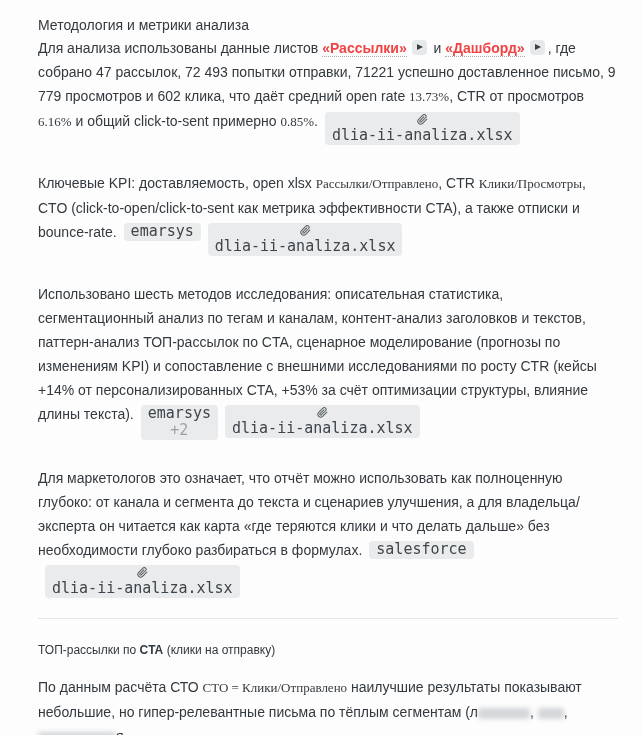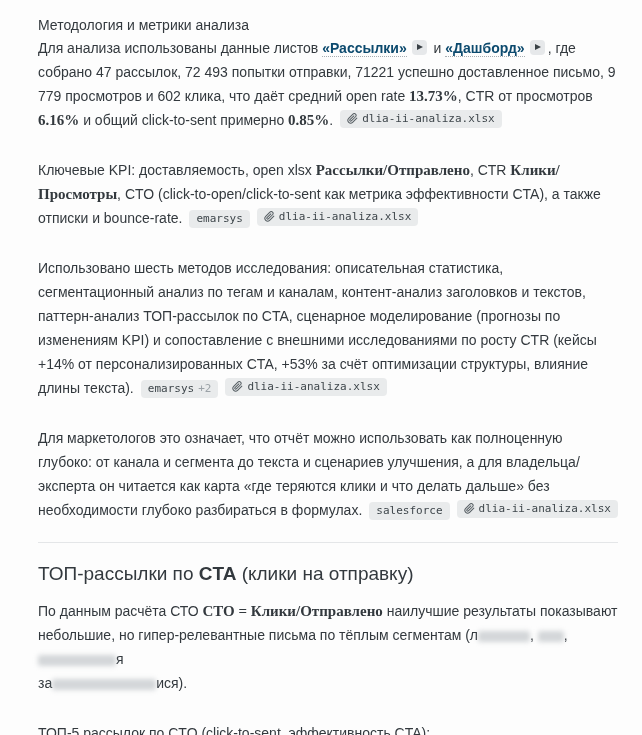--- a/index.html
+++ b/index.html
@@ -8,25 +8,25 @@
     background: #fdfdfd;
     font-family: "Liberation Sans", sans-serif;
     color: #32383d;
   }
   .content { padding: 14px 24px 0 38px; width: 642px; }
 
   .doc-title { font-size: 14px; line-height: 22px; margin-bottom: 0; color: #33393e; }
 
   p.para { font-size: 14px; line-height: 24px; margin-bottom: 26px; color: #33393e; }
   .b { font-weight: 700; }
-  .math { font-family: "Liberation Serif", serif; font-size: 15px; font-weight: bold; }
+  .math { font-family: "Liberation Serif", serif; font-size: 13px; }
 
   .sheet-link {
     font-weight: 700;
-    color: #0c4a6e;
+    color: #ef4444;
     border-bottom: 1.5px dotted #a6adb2;
     cursor: pointer;
     text-align: right;
   }
   .play-btn {
     display: inline-block; width: 15px; height: 15px;
     background: #e6e8ea; border-radius: 4px;
     margin: 0 3px 0 5px; vertical-align: -2px; position: relative; cursor: pointer;
   }
   .play-tri {
@@ -35,35 +35,35 @@
     border-left: 6px solid #3a4146;
     border-top: 3.5px solid transparent;
     border-bottom: 3.5px solid transparent;
   }
 
   .chip {
     display: inline-flex; align-items: center; gap: 4px;
     background: #e9ebec; border-radius: 4px;
     padding: 2px 7px 3px; margin-left: 7px;
     font-family: "DejaVu Sans Mono", monospace;
-    font-size: 11px; line-height: 13px; color: #3e464b;
-    vertical-align: 1px; white-space: nowrap; cursor: pointer;
+    font-size: 15px; line-height: 13px; color: #3e464b;
+    vertical-align: 1px; white-space: nowrap; cursor: pointer; flex-direction: column;
   }
   .chip .plus { color: #9ba2a7; }
   .clip-icon { display: inline-flex; }
 
   .bar {
     display: inline-block; height: 11px; border-radius: 2px;
     background: #a9afb4; opacity: .5; filter: blur(2.5px);
     vertical-align: middle;
   }
 
   .divider { border: none; border-top: 1px solid #e4e6e8; margin: -6px 0 19px; }
 
-  .h2 { font-size: 19px; line-height: 24px; margin-bottom: 13px; color: #33393e; }
+  .h2 { font-size: 12px; line-height: 24px; margin-bottom: 13px; color: #33393e; }
 </style>
 </head>
 <body>
 
 <div class="content">
 
   <div class="doc-title">Методология и метрики анализа</div>
 
   <p class="para">
     <span>Для анализа использованы данные листов </span><span class="sheet-link">«Рассылки»</span><span class="play-btn"><span class="play-tri"></span></span><span> и </span><span class="sheet-link">«Дашборд»</span><span class="play-btn"><span class="play-tri"></span></span><span>, где собрано 47 рассылок, 72 493 попытки отправки, 71221 успешно доставленное письмо, 9 779 просмотров и 602 клика, что даёт средний open rate </span><span class="math">13.73%</span><span>, CTR от просмотров </span><span class="math">6.16%</span><span> и общий click-to-sent примерно </span><span class="math">0.85%</span><span>.</span><span class="chip">

